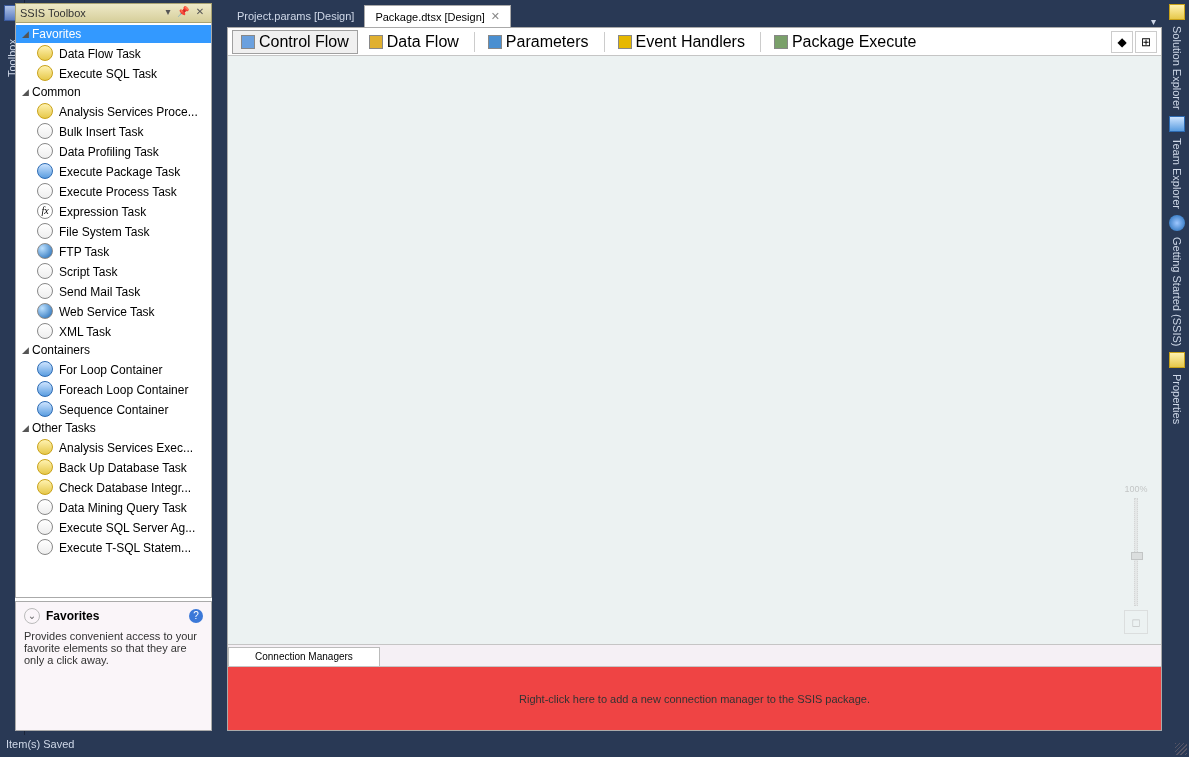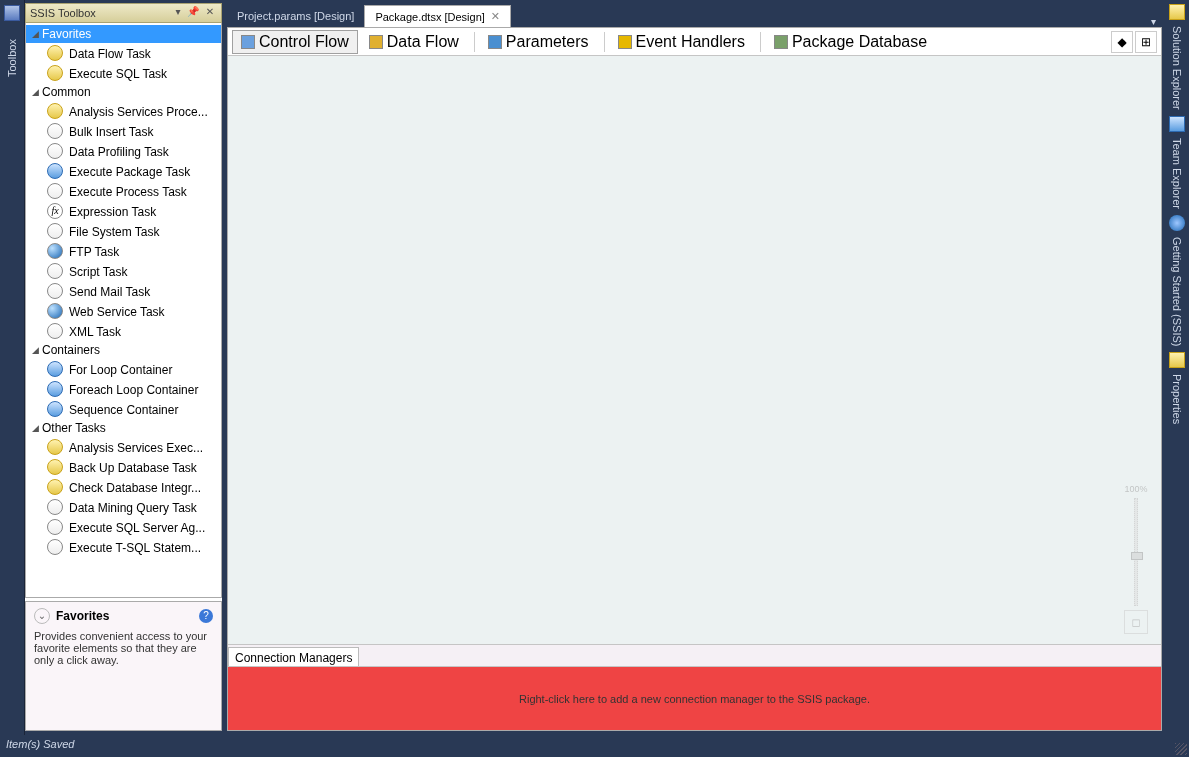--- a/index.html
+++ b/index.html
@@ -9,21 +9,21 @@
 .left-strip { position: absolute; left: 0; top: 0; width: 25px; height: 735px; background: #293955; border-right: 1px solid #1a2438; }
 .left-strip .tool-icon { width: 16px; height: 16px; margin: 5px auto; }
 .left-strip .vlabel { color: #cfd8e8; writing-mode: vertical-rl; text-orientation: mixed; transform: rotate(180deg); font-size: 11px; margin: 6px auto; height: 50px; }
 
 
 .right-strip { position: absolute; right: 0; top: 0; width: 25px; height: 735px; background: #293955; }
 .right-strip .vlabel { color: #cfd8e8; writing-mode: vertical-rl; font-size: 11px; margin: 4px auto; display: block; text-align: center; padding: 2px 0; }
 .right-strip .vicon { width: 16px; height: 16px; margin: 4px auto; display: block; }
 
 
-.toolbox-panel { position: absolute; left: 25px; top: 3px; width: 197px; height: 728px; background: #fff; display: flex; flex-direction: column; }
+.toolbox-panel { position: absolute; left: 15px; top: 3px; width: 197px; height: 728px; background: #fff; display: flex; flex-direction: column; }
 .toolbox-header { background: linear-gradient(#eee9c8, #d6ce9a); border: 1px solid #a9a372; height: 20px; display: flex; align-items: center; padding: 0 4px; font-size: 11px; color: #333; position: relative; }
 .toolbox-header .title { flex: 1; }
 .toolbox-header .hdr-btn { width: 14px; height: 14px; margin-left: 2px; text-align: center; line-height: 12px; font-size: 10px; color: #555; cursor: pointer; }
 
 .toolbox-tree { flex: 1; overflow-y: auto; overflow-x: hidden; background: #fff; padding: 2px 0; border: 1px solid #aaa; border-top: none; }
 .group-header { display: flex; align-items: center; padding: 2px 6px; font-size: 12px; cursor: pointer; }
 .group-header .arrow { width: 10px; display: inline-block; color: #555; font-size: 9px; }
 .group-header.selected { background: #3399ff; color: #fff; }
 .tool-item { display: flex; align-items: flex-end; padding: 2px 4px 2px 21px; font-size: 12px; cursor: pointer; white-space: nowrap; overflow: hidden; text-overflow: ellipsis; height: 20px; }
 
@@ -60,25 +60,25 @@
 
 .zoom-box { position: absolute; right: 10px; bottom: 10px; width: 30px; height: 150px; display: flex; flex-direction: column; align-items: center; opacity: 0.5; }
 .zoom-label { font-size: 9px; color: #999; }
 .zoom-track { flex: 1; width: 4px; background: #ddd; margin: 4px 0; position: relative; border: 1px dotted #bbb; }
 .zoom-thumb { position: absolute; left: -4px; top: 50%; width: 12px; height: 8px; background: #ccc; border: 1px solid #999; }
 .zoom-fit { width: 24px; height: 24px; border: 1px solid #ccc; text-align: center; line-height: 22px; font-size: 11px; color: #999; }
 
 
 .conn-pane { height: 85px; background: #f5f0f5; display: flex; flex-direction: column; }
 .conn-tabs { height: 22px; display: flex; border-bottom: 1px solid #c5c5c5; background: #f5f0f5; }
-.conn-tab { padding: 3px 6px; font-size: 12px; background: #fff; border: 1px solid #bbb; border-bottom: none; margin-top: 2px; }
+.conn-tab { padding: 3px 26px; font-size: 10px; background: #fff; border: 1px solid #bbb; border-bottom: none; margin-top: 2px; }
 .conn-body { flex: 1; background: #ef4444; display: flex; align-items: center; justify-content: center; font-size: 11px; color: #333; }
 
 
-.status-bar { position: absolute; left: 0; bottom: 0; width: 100%; height: 22px; background: #293955; color: #cfd8e8; font-size: 11px; padding: 3px 6px; font-style: italic; }
+.status-bar { position: absolute; left: 0; bottom: 0; width: 100%; height: 22px; background: #293955; color: #cfd8e8; font-size: 11px; padding: 3px 6px; }
 .status-bar .grip { position: absolute; right: 2px; bottom: 2px; width: 12px; height: 12px; background: repeating-linear-gradient(135deg, #556, #556 1px, transparent 1px, transparent 3px); }
 
 
 .ico { width: 16px; height: 16px; display: inline-block; border: 1px solid #888; background: linear-gradient(#fff,#ddd); border-radius: 8px; flex-shrink: 0; margin-right: 6px; }
 .ico-yellow { background: linear-gradient(#fff2b0,#e6c84a); border-color: #c9a219; }
 .ico-blue { background: linear-gradient(#cde4ff,#5a9de0); border-color: #2d6bb3; }
 .ico-globe { background: radial-gradient(circle at 30% 30%, #bde1ff, #1a66b3); border-radius: 50%; }
 .ico-fx { background: #fff; font-style: italic; font-family: serif; font-size: 10px; text-align: center; line-height: 14px; color: #000; }
 .ico-doc { background: linear-gradient(#fff,#eee); }
 </style>
@@ -257,21 +257,21 @@
           <span>Parameters</span>
         </div>
         <div class="sep"></div>
         <div class="dt-tab">
           <span class="icon" style="background:#e6b800;border:1px solid #888;"></span>
           <span>Event Handlers</span>
         </div>
         <div class="sep"></div>
         <div class="dt-tab">
           <span class="icon" style="background:#7aa06a;border:1px solid #888;"></span>
-          <span>Package Database</span>
+          <span>Package Execute</span>
         </div>
         <div class="dt-right">
         <span class="dt-btn">◆</span>
         <span class="dt-btn">⊞</span>
       </div>
     </div>
     <div class="canvas">
       <div class="zoom-box">
         <span class="zoom-label">100%</span>
         <div class="zoom-track">

